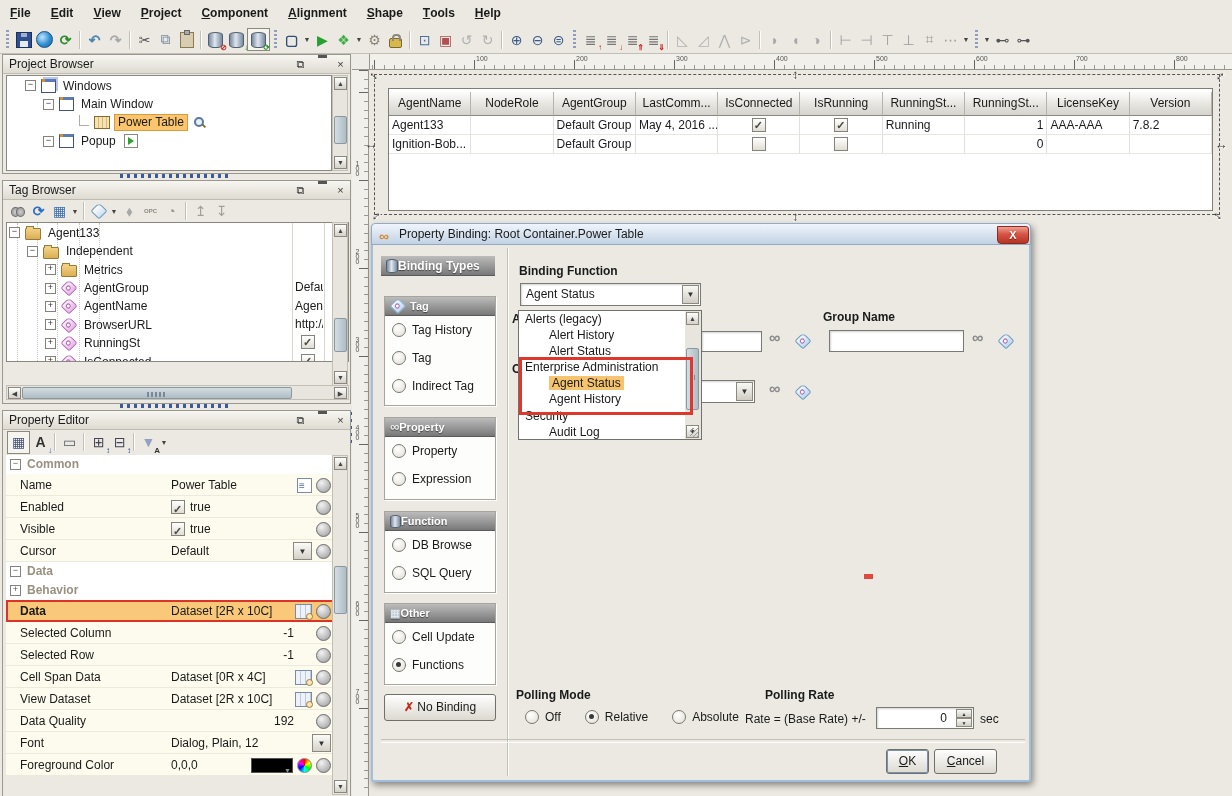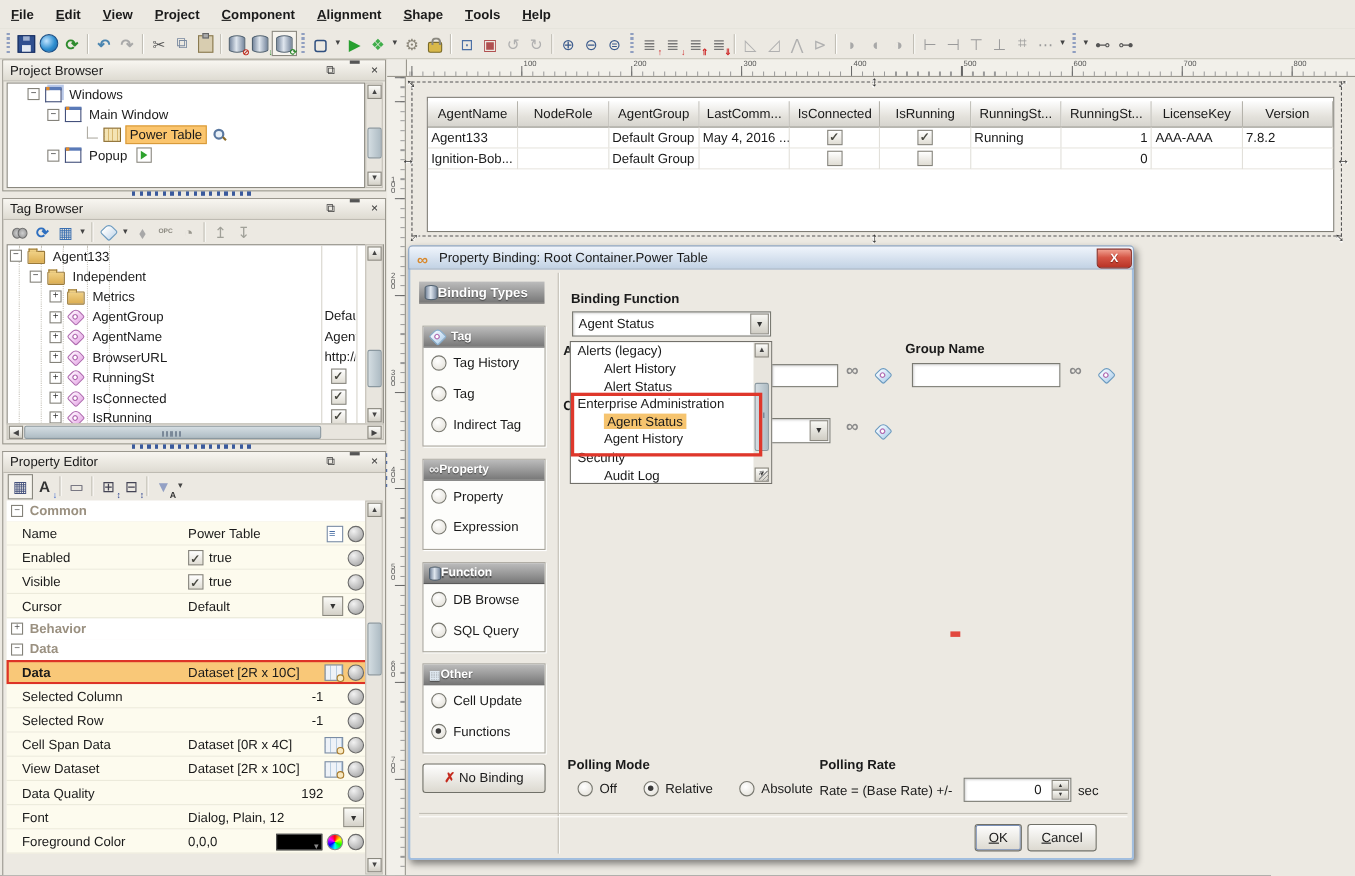--- a/index.html
+++ b/index.html
@@ -501,21 +501,21 @@
           <span style="color: rgb(154, 152, 143);">◔</span>
         </div>
         <div class="tsep"></div>
         <div class="ticon">
           <span style="color: rgb(160, 160, 152);">↥</span>
         </div>
         <div class="ticon">
           <span style="color: rgb(160, 160, 152);">↧</span>
         </div>
       </div>
-    <div class="tree-area" style="left:3px;top:41px;width:343px;height:164px;" id="tb-tree">
+    <div class="tree-area" style="left:3px;top:41px;width:343px;height:140px;" id="tb-tree">
       <div class="guide" style="left:10px;"></div>
         <div class="guide" style="left:30px;"></div>
       <div class="guide" style="left:50px;"></div>
         <div class="guide" style="left:72px;"></div>
       <div class="guide" style="left:92px;"></div>
       <div class="vline" style="left:285px;"></div>
       <div class="vline" style="left:317px;"></div>
       <div id="tb-rows">
           <div class="trow"><span style="display: inline-block; width: 2px;"></span><span class="expander">−</span><span class="ticn ti-folder"></span><span class="tlabel">Agent133</span></div>
           <div class="trow"><span style="display: inline-block; width: 20px;"></span><span class="expander">−</span><span class="ticn ti-folder"></span><span class="tlabel">Independent</span></div>
@@ -606,22 +606,22 @@
           </span>
         </div>
         <div class="prow">
           <span class="plabel">Cursor</span>
           <span class="pval"><span>Default</span></span>
           <span class="picons">
             <span class="ddbtn">▼</span>
             <span class="ibind"></span>
           </span>
         </div>
+        <div class="psec"><span class="expander">−</span><span>Data</span></div>
         <div class="psec"><span class="expander">+</span><span>Behavior</span></div>
-        <div class="psec"><span class="expander">−</span><span>Data</span></div>
         <div class="prow hl">
           <span class="plabel">Data</span>
           <span class="pval"><span>Dataset [2R x 10C]</span></span>
           <span class="picons">
             <span class="ids"></span>
             <span class="ibind"></span>
           </span>
         </div>
         <div class="prow">
           <span class="plabel">Selected Column</span>
@@ -817,21 +817,21 @@
         </span>
         <span style="display: inline-flex; align-items: center; gap: 6px;">
           <span class="radio on"></span>
           <span>Relative</span>
         </span>
         <span style="display: inline-flex; align-items: center; gap: 6px;">
           <span class="radio"></span>
           <span>Absolute</span>
         </span>
       </div>
-    <div class="blbl" style="position:absolute;left:348px;top:464px;padding-left:24px;">Polling Rate</div>
+    <div class="blbl" style="position:absolute;left:368px;top:464px;padding-left:24px;">Polling Rate</div>
     <div style="position:absolute;left:372px;top:488px;">Rate = (Base Rate) +/-</div>
     <div class="spin" style="left:503px;top:483px;">
       <div class="field" style="position:absolute;left:0;top:0;width:98px;height:22px;line-height:20px;text-align:right;padding-right:26px;box-sizing:border-box;">0</div>
       <div class="spinbtn" style="top:2px;">▲</div>
       <div class="spinbtn" style="top:11px;">▼</div>
     </div>
     <div style="position:absolute;left:607px;top:488px;">sec</div>
 
     <div class="gsep" style="top:515px;"></div>
     <div id="dlg-buttons">

